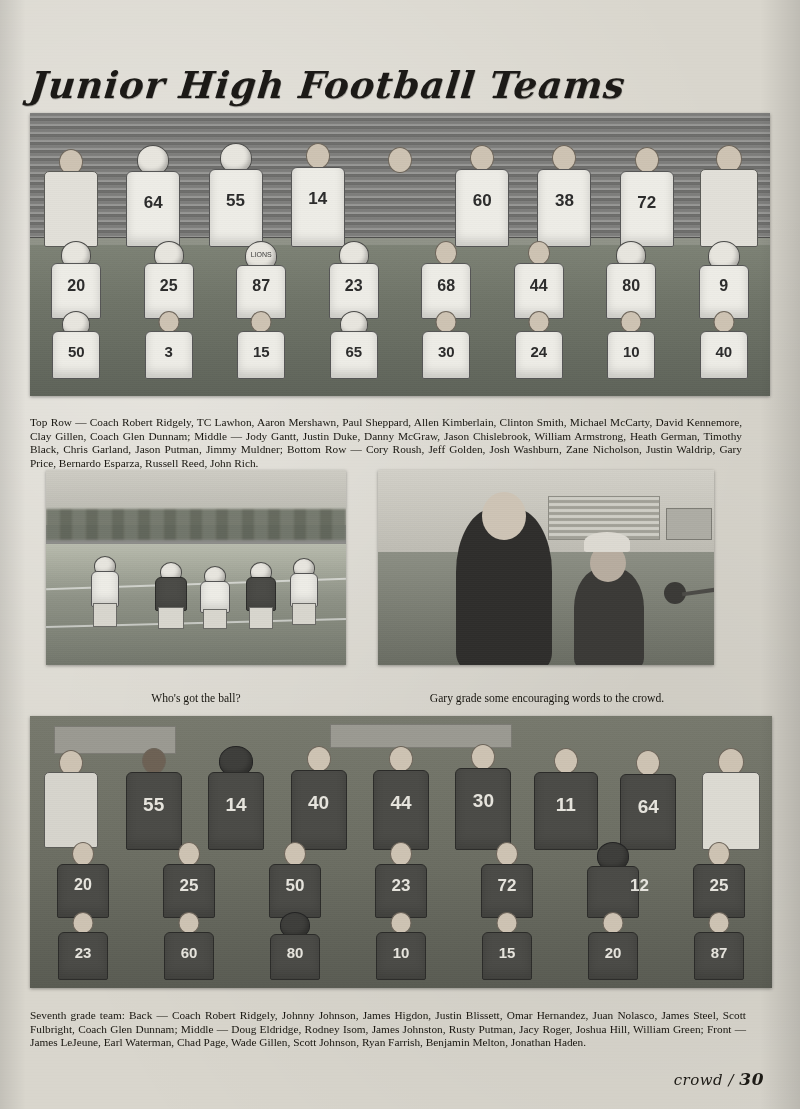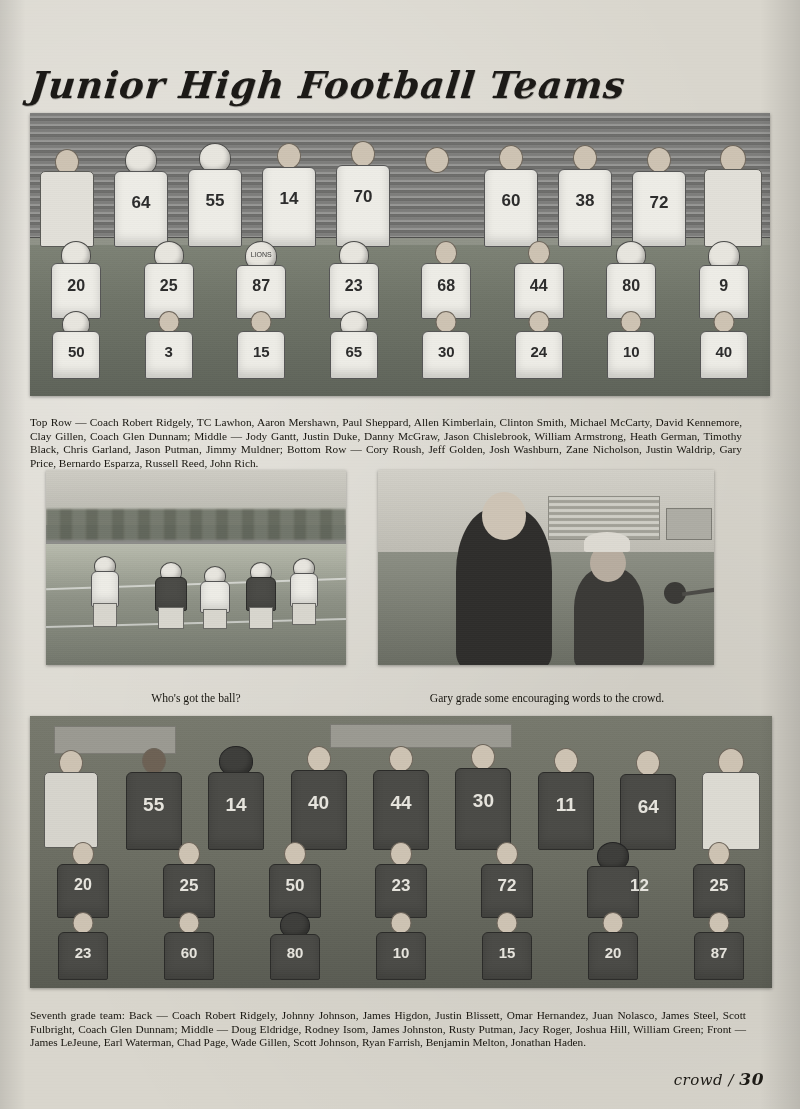--- a/index.html
+++ b/index.html
@@ -328,26 +328,20 @@
           <span class="num">55</span>
         </div>
       </div>
       <div class="player" style="width:70px;height:110px;">
         <div class="head" style="width:22px;height:24px;top:2px;"></div>
         <div class="jersey" style="width:54px;height:80px;top:26px;font-size:17px;padding-top:22px;box-sizing:border-box;">
           <span class="num">14</span>
         </div>
       </div>
       <div class="player" style="width:70px;height:110px;">
-        <div class="head" style="width:22px;height:24px;top:0px;"></div>
-        <div class="jersey" style="width:54px;height:82px;top:24px;font-size:17px;padding-top:22px;box-sizing:border-box;">
-          <span class="num">70</span>
-        </div>
-      </div>
-      <div class="player" style="width:70px;height:110px;">
         <div class="head" style="width:22px;height:24px;top:6px;"></div>
       </div>
       <div class="player" style="width:70px;height:110px;">
         <div class="head" style="width:22px;height:24px;top:4px;"></div>
         <div class="jersey" style="width:54px;height:78px;top:28px;font-size:17px;padding-top:22px;box-sizing:border-box;">
           <span class="num">60</span>
         </div>
       </div>
       <div class="player" style="width:70px;height:110px;">
         <div class="head" style="width:22px;height:24px;top:4px;"></div>
@@ -565,21 +559,21 @@
         </div>
       </div>
       <div class="player" style="width:74px;height:108px;">
         <div class="head" style="width:22px;height:24px;top:0px;"></div>
         <div class="jersey dark" style="width:56px;height:82px;top:24px;font-size:19px;padding-top:22px;box-sizing:border-box;">
           <span class="num">30</span>
         </div>
       </div>
       <div class="player" style="width:74px;height:108px;">
         <div class="head" style="width:22px;height:24px;top:4px;"></div>
-        <div class="jersey dark" style="width:56px;height:78px;top:28px;font-size:19px;padding-top:22px;box-sizing:border-box;">
+        <div class="jersey dark" style="width:64px;height:78px;top:28px;font-size:19px;padding-top:22px;box-sizing:border-box;">
           <span class="num">11</span>
         </div>
       </div>
       <div class="player" style="width:74px;height:108px;">
         <div class="head" style="width:22px;height:24px;top:6px;"></div>
         <div class="jersey dark" style="width:56px;height:76px;top:30px;font-size:19px;padding-top:22px;box-sizing:border-box;">
           <span class="num">64</span>
         </div>
       </div>
       <div class="player" style="width:74px;height:108px;">

